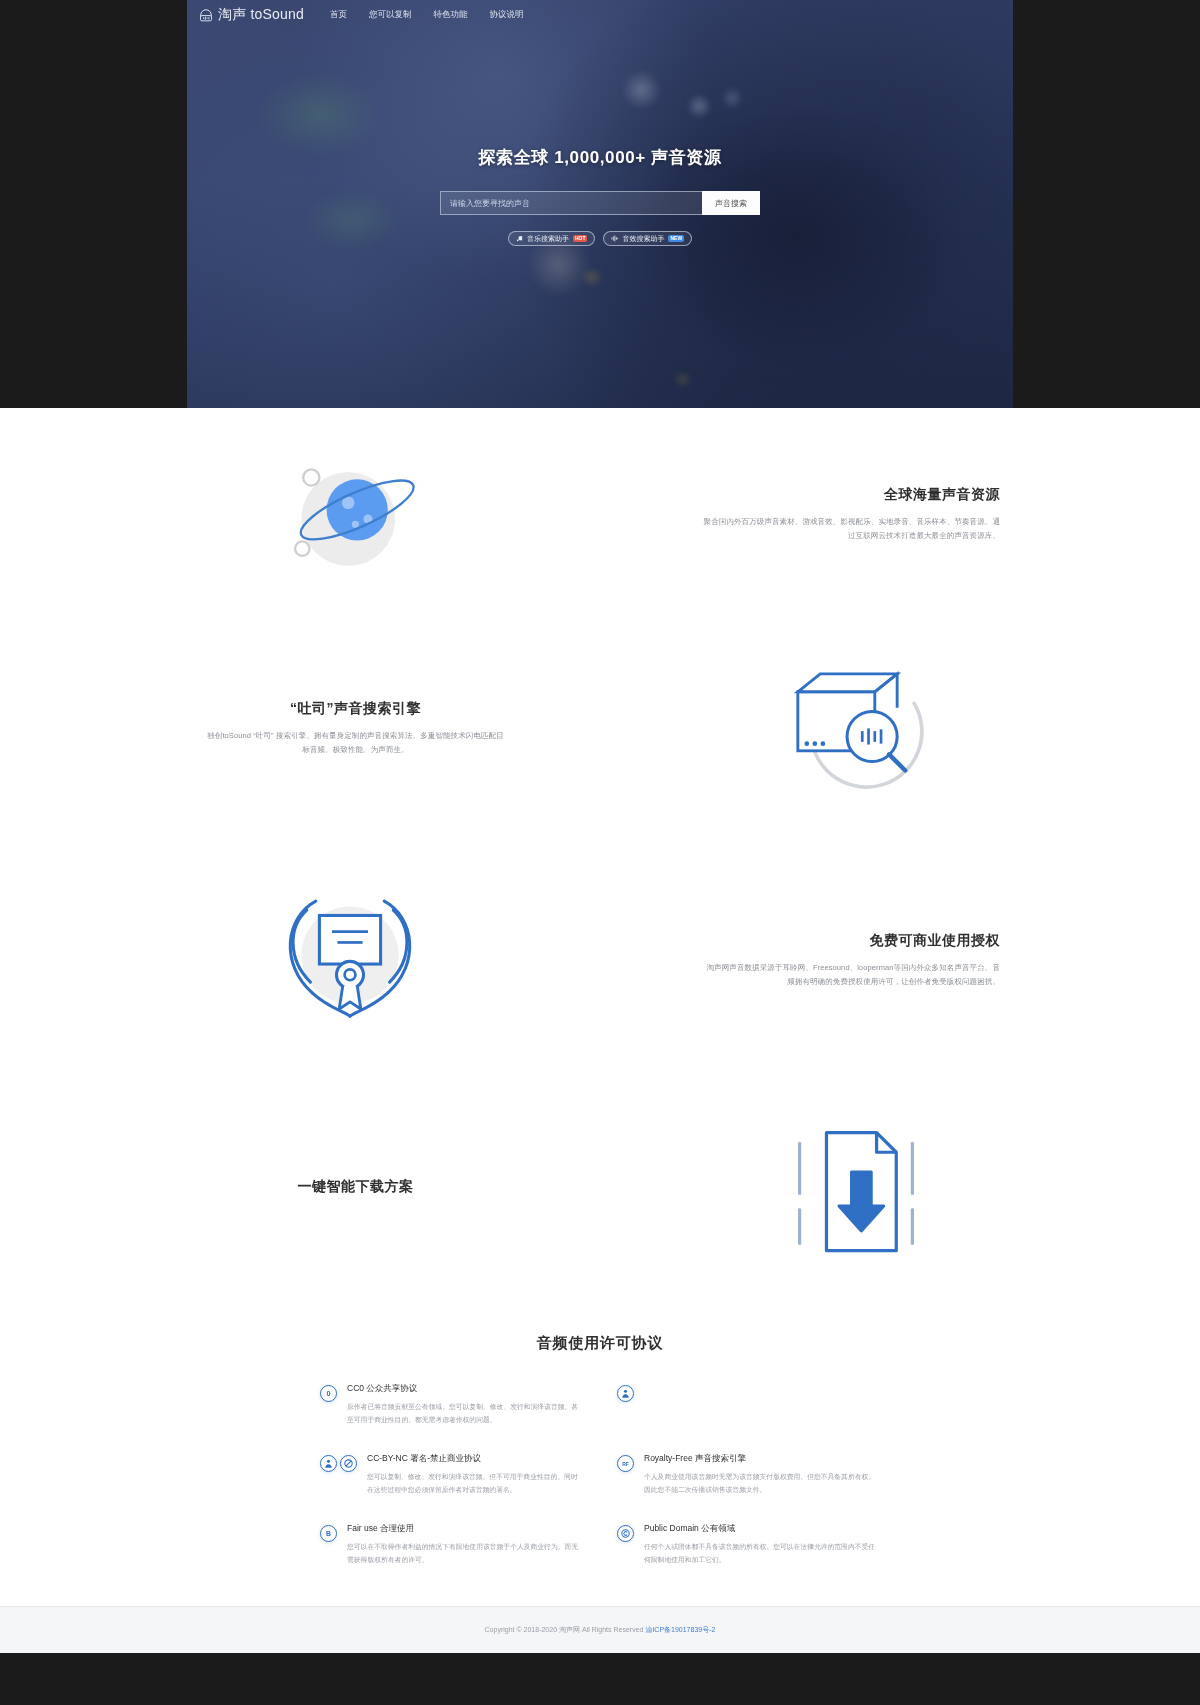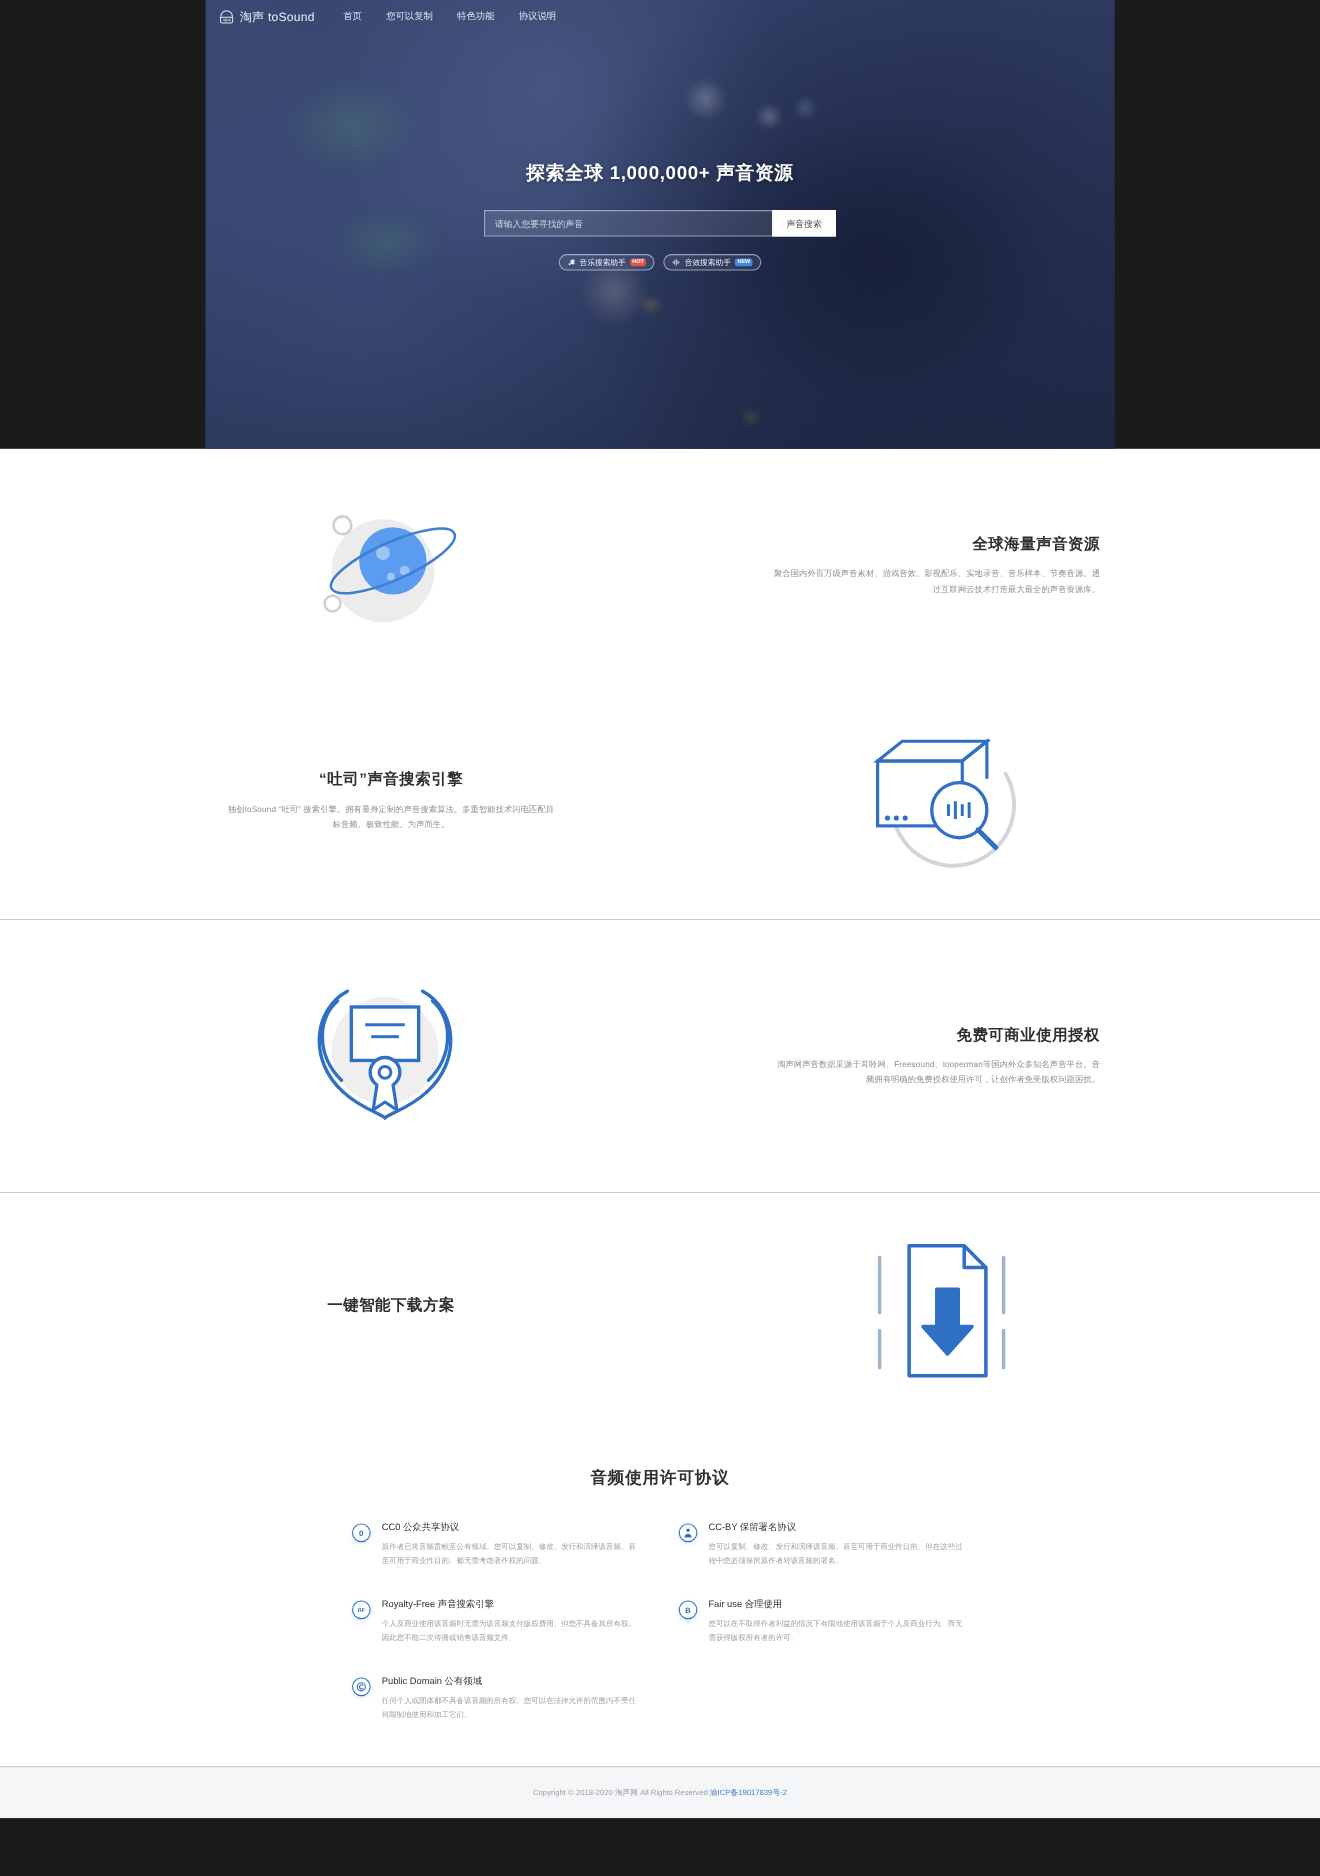--- a/index.html
+++ b/index.html
@@ -52,21 +52,21 @@
   
   .nav {
     position:relative; z-index:5;
     height:30px;
     display:flex; align-items:center;
     padding-left:12px;
   }
   .brand { display:flex; align-items:center; gap:5px; margin-right:26px; }
   .brand-icon { width:14px; height:14px; position:relative; display:block; }
   .brand-name {
-    color:#e9ecf5; font-size:11px; letter-spacing:.2px; white-space:nowrap;
+    color:#e9ecf5; font-size:14px; letter-spacing:.2px; white-space:nowrap;
   }
   .nav-links { display:flex; align-items:center; gap:22px; }
   .nav-link {
     color:#dfe4f0; font-size:8.5px; text-decoration:none; white-space:nowrap; cursor:pointer;
   }
 
   
   .hero-center {
     position:relative; z-index:4;
     text-align:center;
@@ -365,26 +365,42 @@
 
       <div class="lic-item">
         <div class="lic-icons">
           <span class="lic-badge">
             <svg width="11" height="11" viewBox="0 0 24 24" fill="#2f6fc4">
               <circle cx="12" cy="7" r="3.4"></circle>
                 <path d="M5 21c0-4.2 3.2-7.2 7-7.2s7 3 7 7.2z"></path>
             </svg>
           </span>
         </div>
+      </div>
+
+      <div class="lic-item">
+        <div class="lic-icons">
+          <span class="lic-badge">
+            <svg width="11" height="11" viewBox="0 0 24 24" fill="#2f6fc4">
+              <circle cx="12" cy="7" r="3.4"></circle>
+                <path d="M5 21c0-4.2 3.2-7.2 7-7.2s7 3 7 7.2z"></path>
+            </svg>
+          </span>
+          <span class="lic-badge">
+            <svg width="11" height="11" viewBox="0 0 24 24" fill="none" stroke="#2f6fc4" stroke-width="2.4">
+              <circle cx="12" cy="12" r="8"></circle>
+                <line x1="6.5" y1="17.5" x2="17.5" y2="6.5"></line>
+            </svg>
+          </span>
+        </div>
         <div class="lic-body">
-          <div class="lic-name">CC-BY 保留署名协议</div>
-          <div class="lic-desc">您可以复制、修改、发行和演绎该音频。甚至可用于商业性目的。但在这些过程中您必须保留原作者对该音频的署名。</div>
-        </div>
-      </div>
-
+          <div class="lic-name">CC-BY-NC 署名-禁止商业协议</div>
+          <div class="lic-desc">您可以复制、修改、发行和演绎该音频。但不可用于商业性目的。同时在这些过程中您必须保留原作者对该音频的署名。</div>
+        </div>
+      </div>
 
       <div class="lic-item">
         <div class="lic-icons">
           <span class="lic-badge">
             <svg width="11" height="11" viewBox="0 0 24 24">
                 <text x="12" y="17" font-size="11" font-family="Liberation Sans,sans-serif" font-weight="bold" fill="#2f6fc4" text-anchor="middle">RF</text>
               </svg>
           </span>
         </div>
         <div class="lic-body">

